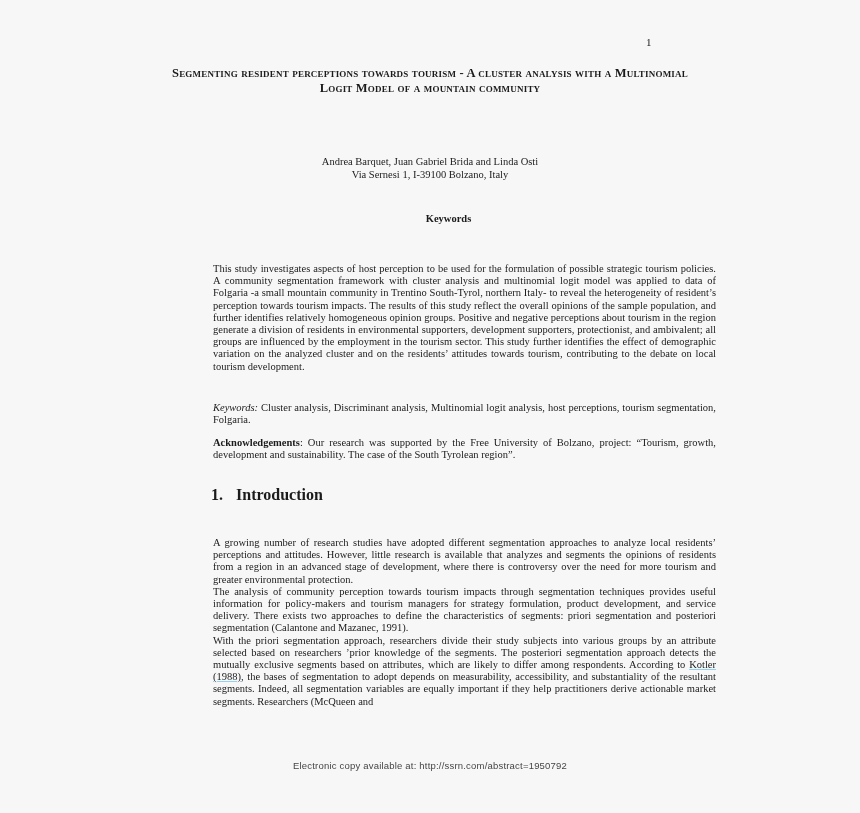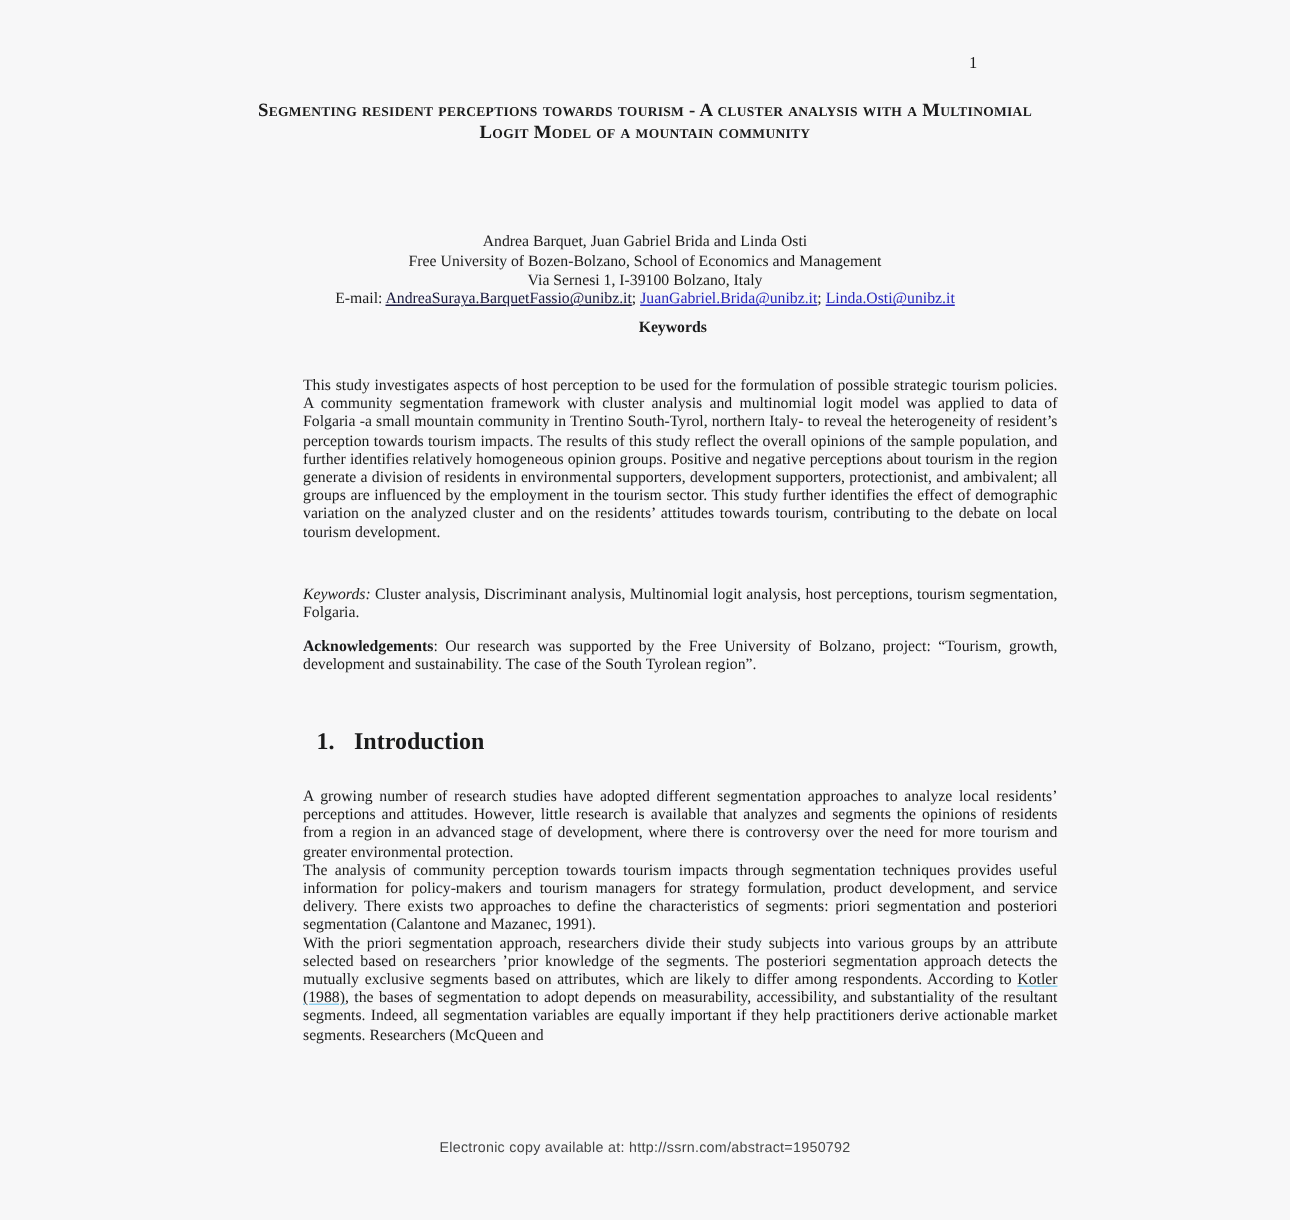--- a/index.html
+++ b/index.html
@@ -27,21 +27,21 @@
   }
   a.email { color: #2727bd; text-decoration: underline; cursor: pointer; }
   a.email.dark { color: #17173d; }
   .abs-head {
     position: absolute; top: 213px; left: 197px; width: 503px;
     text-align: center; font-weight: bold; font-size: 10.5px;
   }
   .blk {
     position: absolute; left: 197px; width: 503px;
     font-size: 10.5px; line-height: 12.2px;
-    text-align: justify; margin: 5px;
+    text-align: justify; margin: 16px;
   }
   .abstract { top: 247px; }
   .keywords { top: 386px; }
   .ack { top: 421px; }
   .sec-head {
     position: absolute; top: 486px; left: 211px;
     font-size: 16px; font-weight: bold;
   }
   .sec-head .num { margin-right: 13px; }
   .intro { top: 521px; }
@@ -60,25 +60,21 @@
 </style>
 </head>
 <body>
 
 <div class="page-num">1</div>
 
 <h1 class="title">Segmenting resident perceptions towards tourism - A cluster analysis with a Multinomial Logit Model of a mountain community</h1>
 
 <div class="authors">
   <div>Andrea Barquet, Juan Gabriel Brida and Linda Osti</div>
-  <div>Free University of Bozen-Bolzano, School of Economics and Management</div>
   <div>Via Sernesi 1, I-39100 Bolzano, Italy</div>
-  <div>
-    <span>E-mail: </span><a class="email dark">AndreaSuraya.BarquetFassio@unibz.it</a><span>; </span><a class="email">JuanGabriel.Brida@unibz.it</a><span>; </span><a class="email">Linda.Osti@unibz.it</a>
-  </div>
 </div>
 
 <div class="abs-head">Keywords</div>
 
 <p class="blk abstract">This study investigates aspects of host perception to be used for the formulation of possible strategic tourism policies. A community segmentation framework with cluster analysis and multinomial logit model was applied to data of Folgaria -a small mountain community in Trentino South-Tyrol, northern Italy- to reveal the heterogeneity of resident’s perception towards tourism impacts. The results of this study reflect the overall opinions of the sample population, and further identifies relatively homogeneous opinion groups. Positive and negative perceptions about tourism in the region generate a division of residents in environmental supporters, development supporters, protectionist, and ambivalent; all groups are influenced by the employment in the tourism sector. This study further identifies the effect of demographic variation on the analyzed cluster and on the residents’ attitudes towards tourism, contributing to the debate on local tourism development.</p>
 
 <p class="blk keywords"><i>Keywords:</i><span> Cluster analysis, Discriminant analysis, Multinomial logit analysis, host perceptions, tourism segmentation, Folgaria.</span></p>
 
 <p class="blk ack"><b>Acknowledgements</b><span>: Our research was supported by the Free University of Bolzano, project: “Tourism, growth, development and sustainability. The case of the South Tyrolean region”.</span></p>
 

